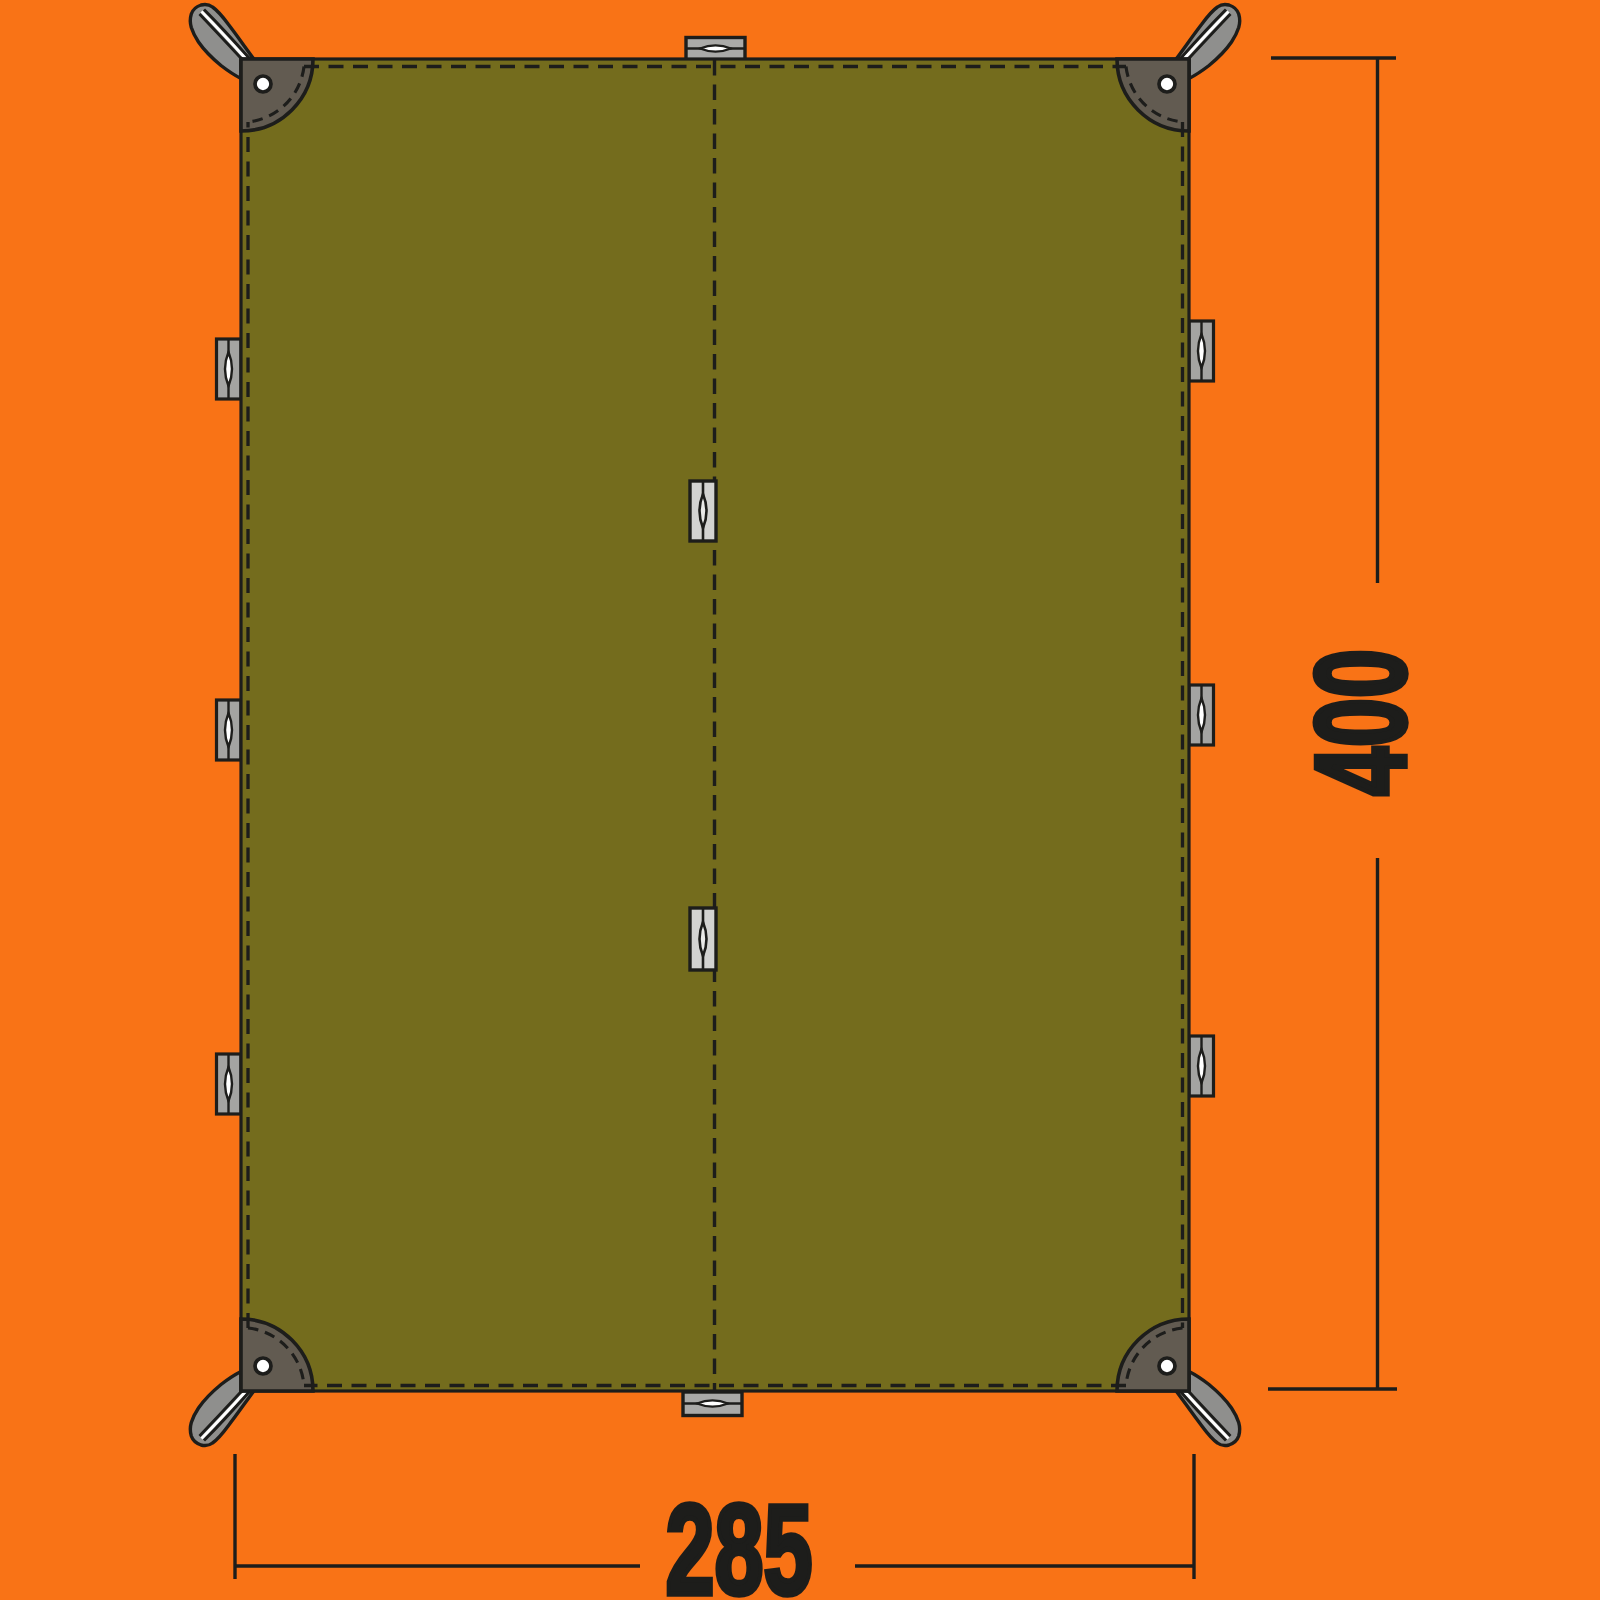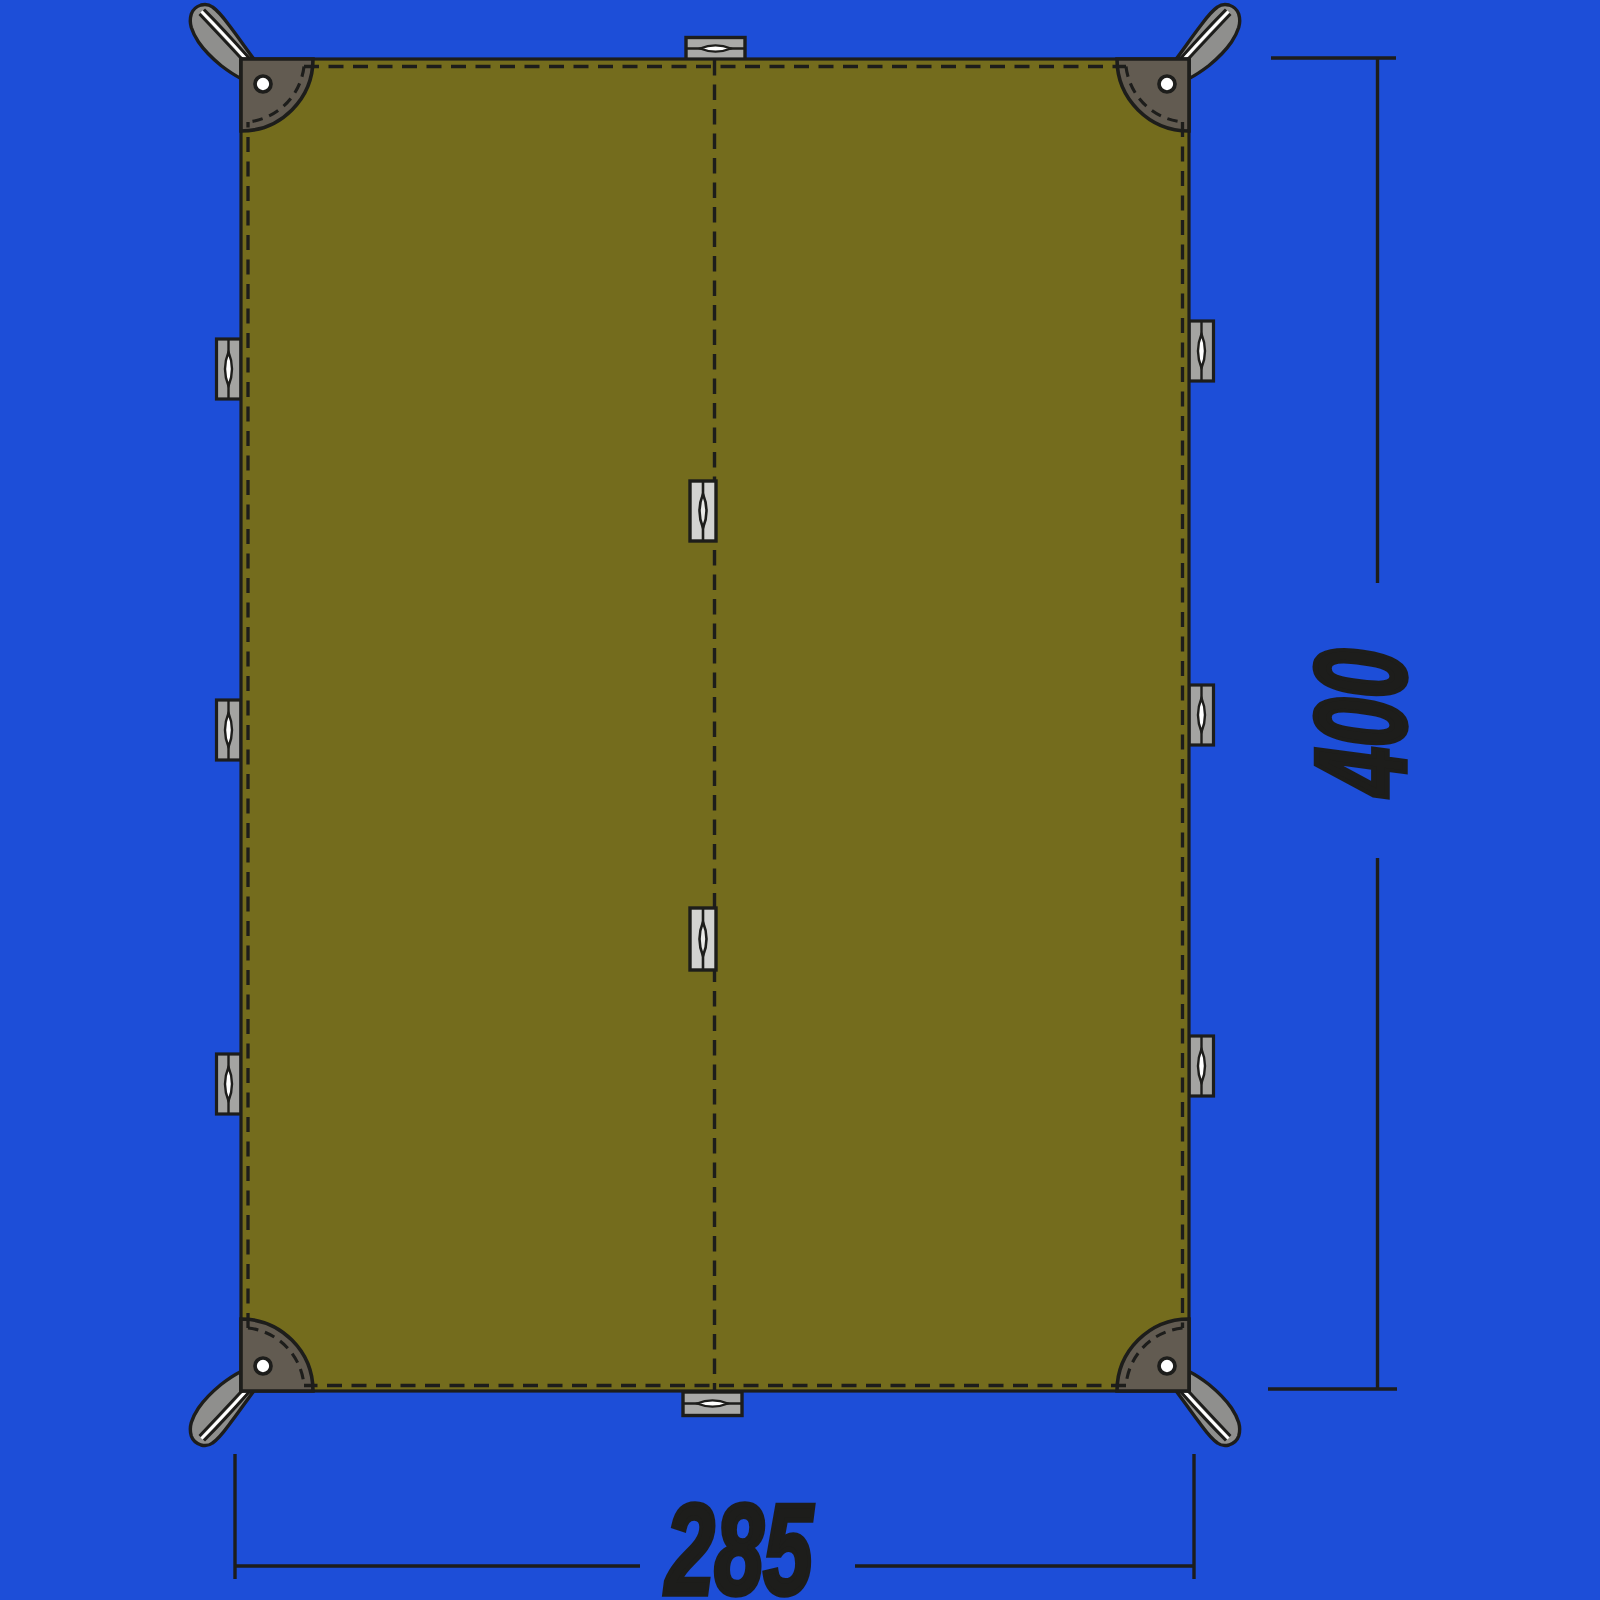--- a/index.html
+++ b/index.html
@@ -1,17 +1,17 @@
 <!DOCTYPE html>
 <html><head>
 <meta charset="utf-8">
 <style>
   html,body{margin:0;padding:0;background:#ffffff;}
-  .page{width:1600px;height:1600px;position:relative;overflow:hidden;background:#1d4ed8;
-        font-family:"Liberation Sans", sans-serif;font-style:italic;}
+  .page{width:1600px;height:1600px;position:relative;overflow:hidden;background:#f97316;
+        font-family:"Liberation Sans", sans-serif;}
   svg{display:block;}
 </style>
 </head>
 <body>
 <div class="page">
 <svg width="1600" height="1600" viewBox="0 0 1600 1600" xmlns="http://www.w3.org/2000/svg">
 
   <g>
     <path d="M 253.5,58.5 C 246,48.5 237,35.5 228.5,24.5 C 223,17 217.5,10.5 212.5,7 Q 207.5,3.2 201,5 Q 193.5,7.5 191.3,14 Q 189.3,20.5 191.3,27.5 Q 193.5,34.5 198.5,42 C 204,50 212.5,58.5 221,65.5 Q 232,74 241,78.5 L 241,58.5 Z" fill="#8f8f8d" stroke="#1d1d1b" stroke-width="3.4" stroke-linejoin="round"></path>
     <path d="M 249,58 Q 224,29.5 204,9.5" fill="none" stroke="#1d1d1b" stroke-width="3"></path>

